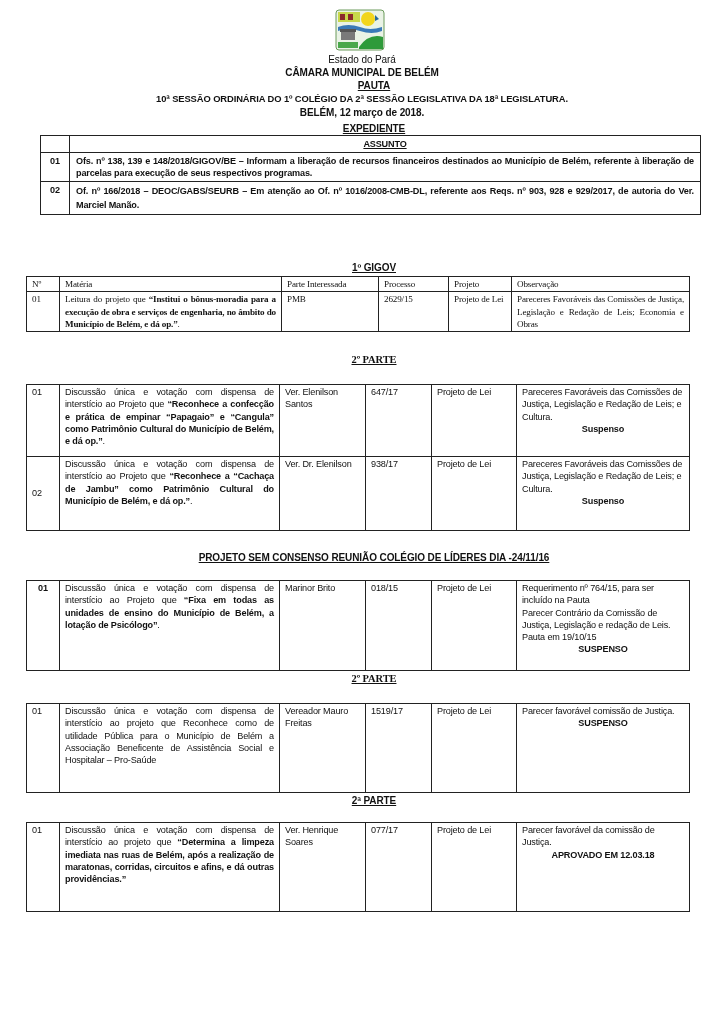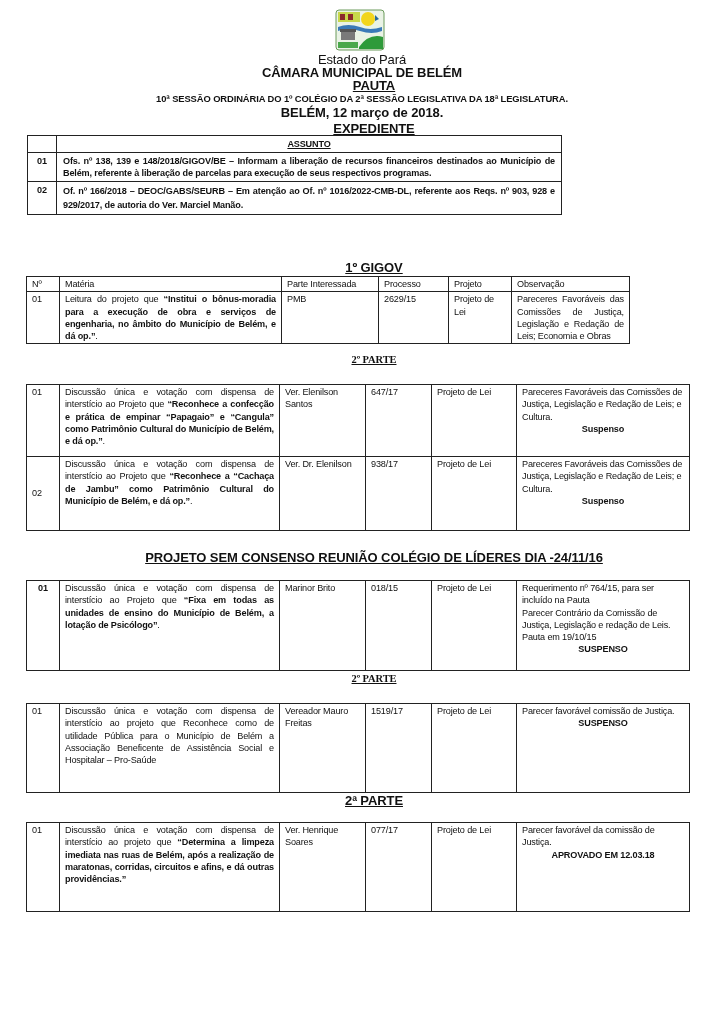--- a/index.html
+++ b/index.html
@@ -7,21 +7,21 @@
     width: 724px; height: 1024px; position: relative; overflow: hidden;
     font-family: "Liberation Sans", sans-serif; color: #111;
     font-size: 9.2px; line-height: 12.4px;
   }
   .abs { position: absolute; }
   .logo {
     left: 335px; top: 9px; width: 50px; height: 42px;
   }
   .center-line {
     left: 0; width: 724px; text-align: center; position: absolute;
-    font-size: 13px; line-height: 12px; letter-spacing: -0.1px;
+    font-size: 10px; line-height: 12px; letter-spacing: -0.1px;
   }
   .b { font-weight: bold; text-align: center; }
   .u { text-decoration: underline; padding-left: 12px; }
   table {
     position: absolute; border-collapse: collapse; table-layout: fixed;
     font-size: 9.1px; line-height: 12.3px; letter-spacing: -0.15px;
   }
   td {
     border: 1.2px solid #222; vertical-align: top; padding: 1px 5px 1px 5px;
     overflow: hidden; word-wrap: break-word;
@@ -49,43 +49,43 @@
   </svg>
 </div>
 
 <div class="center-line" style="top:54px;">Estado do Pará</div>
 <div class="center-line b" style="top:67px;">CÂMARA MUNICIPAL DE BELÉM</div>
 <div class="center-line b u" style="top:80px;">PAUTA</div>
 <div class="center-line b" style="top:93px; font-size:9.4px;">10ª SESSÃO ORDINÁRIA DO 1º COLÉGIO DA 2ª SESSÃO LEGISLATIVA DA 18ª LEGISLATURA.</div>
 <div class="center-line b" style="top:107px;">BELÉM, 12 março de 2018.</div>
 <div class="center-line b u" style="top:123px;">EXPEDIENTE</div>
 
-<table class="exp-table" style="left:27px; top:135px; width:535px;">
+<table class="exp-table" style="left:40px; top:135px; width:661px;">
   <colgroup>
       <col style="width:29px">
       <col>
     </colgroup>
   <tbody>
       <tr>
     <td></td>
     <td class="b u" style="text-align:center;">ASSUNTO</td>
   </tr>
   <tr>
     <td class="b">01</td>
     <td class="b just" style="line-height:12px;">Ofs. nº 138, 139 e 148/2018/GIGOV/BE – Informam a liberação de recursos financeiros destinados ao Município de Belém, referente à liberação de parcelas para execução de seus respectivos programas.</td>
   </tr>
   <tr>
     <td class="b">02</td>
-    <td class="b just" style="line-height:14px;">Of. nº 166/2018 – DEOC/GABS/SEURB – Em atenção ao Of. nº 1016/2022-CMB-DL, referente aos Reqs. nº 903, 928 e 929/2017, de autoria do Ver. Marciel Manão.</td>
+    <td class="b just" style="line-height:14px;">Of. nº 166/2018 – DEOC/GABS/SEURB – Em atenção ao Of. nº 1016/2008-CMB-DL, referente aos Reqs. nº 903, 928 e 929/2017, de autoria do Ver. Marciel Manão.</td>
   </tr>
 </tbody>
   </table>
 
 <div class="center-line b u" style="top:262px;">1º GIGOV</div>
-<table style="left:26px; top:276px; width:604px;">
+<table style="left:26px; top:276px; width:664px;font-family:Liberation Serif, serif;">
   <colgroup>
     <col style="width:33px">
       <col style="width:222px">
       <col style="width:97px">
     <col style="width:70px">
       <col style="width:63px">
       <col>
   </colgroup>
   <tbody>
       <tr>

